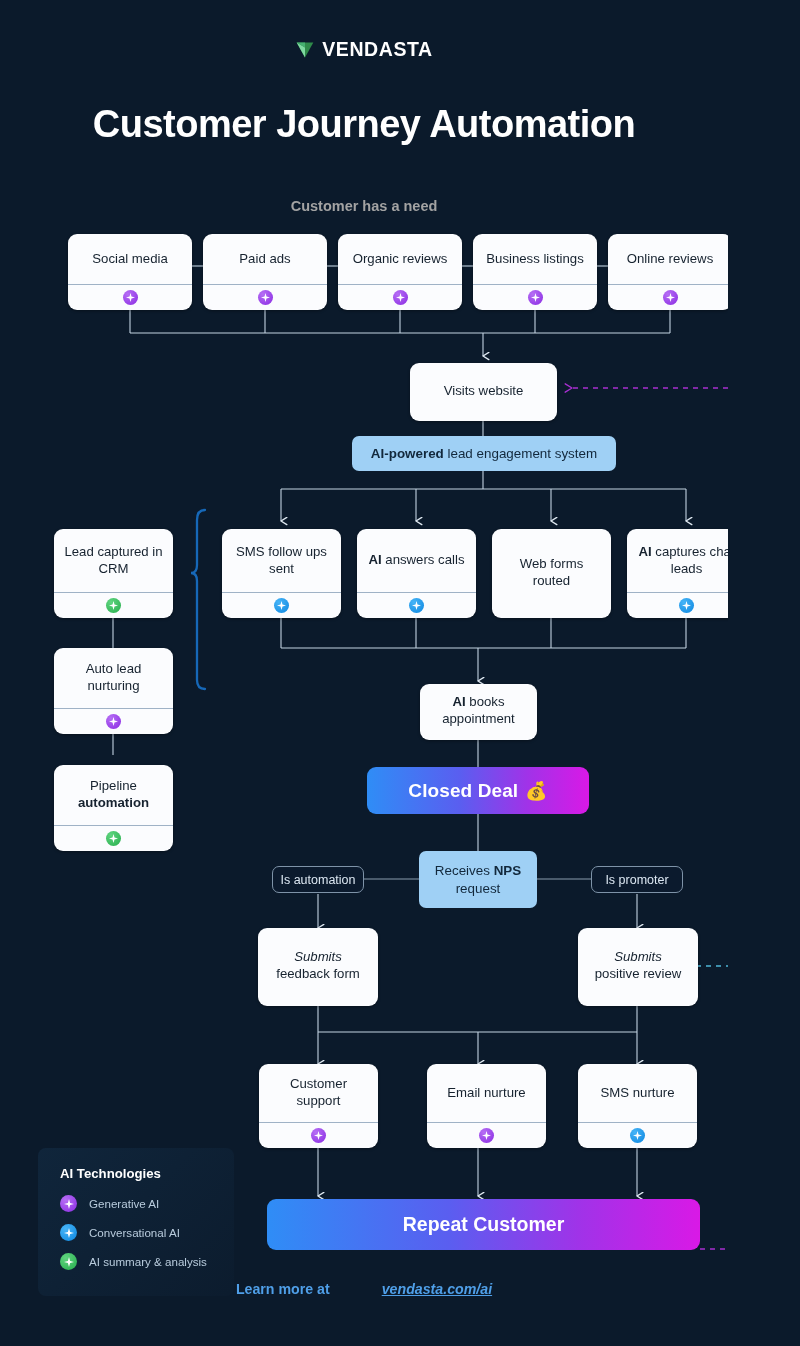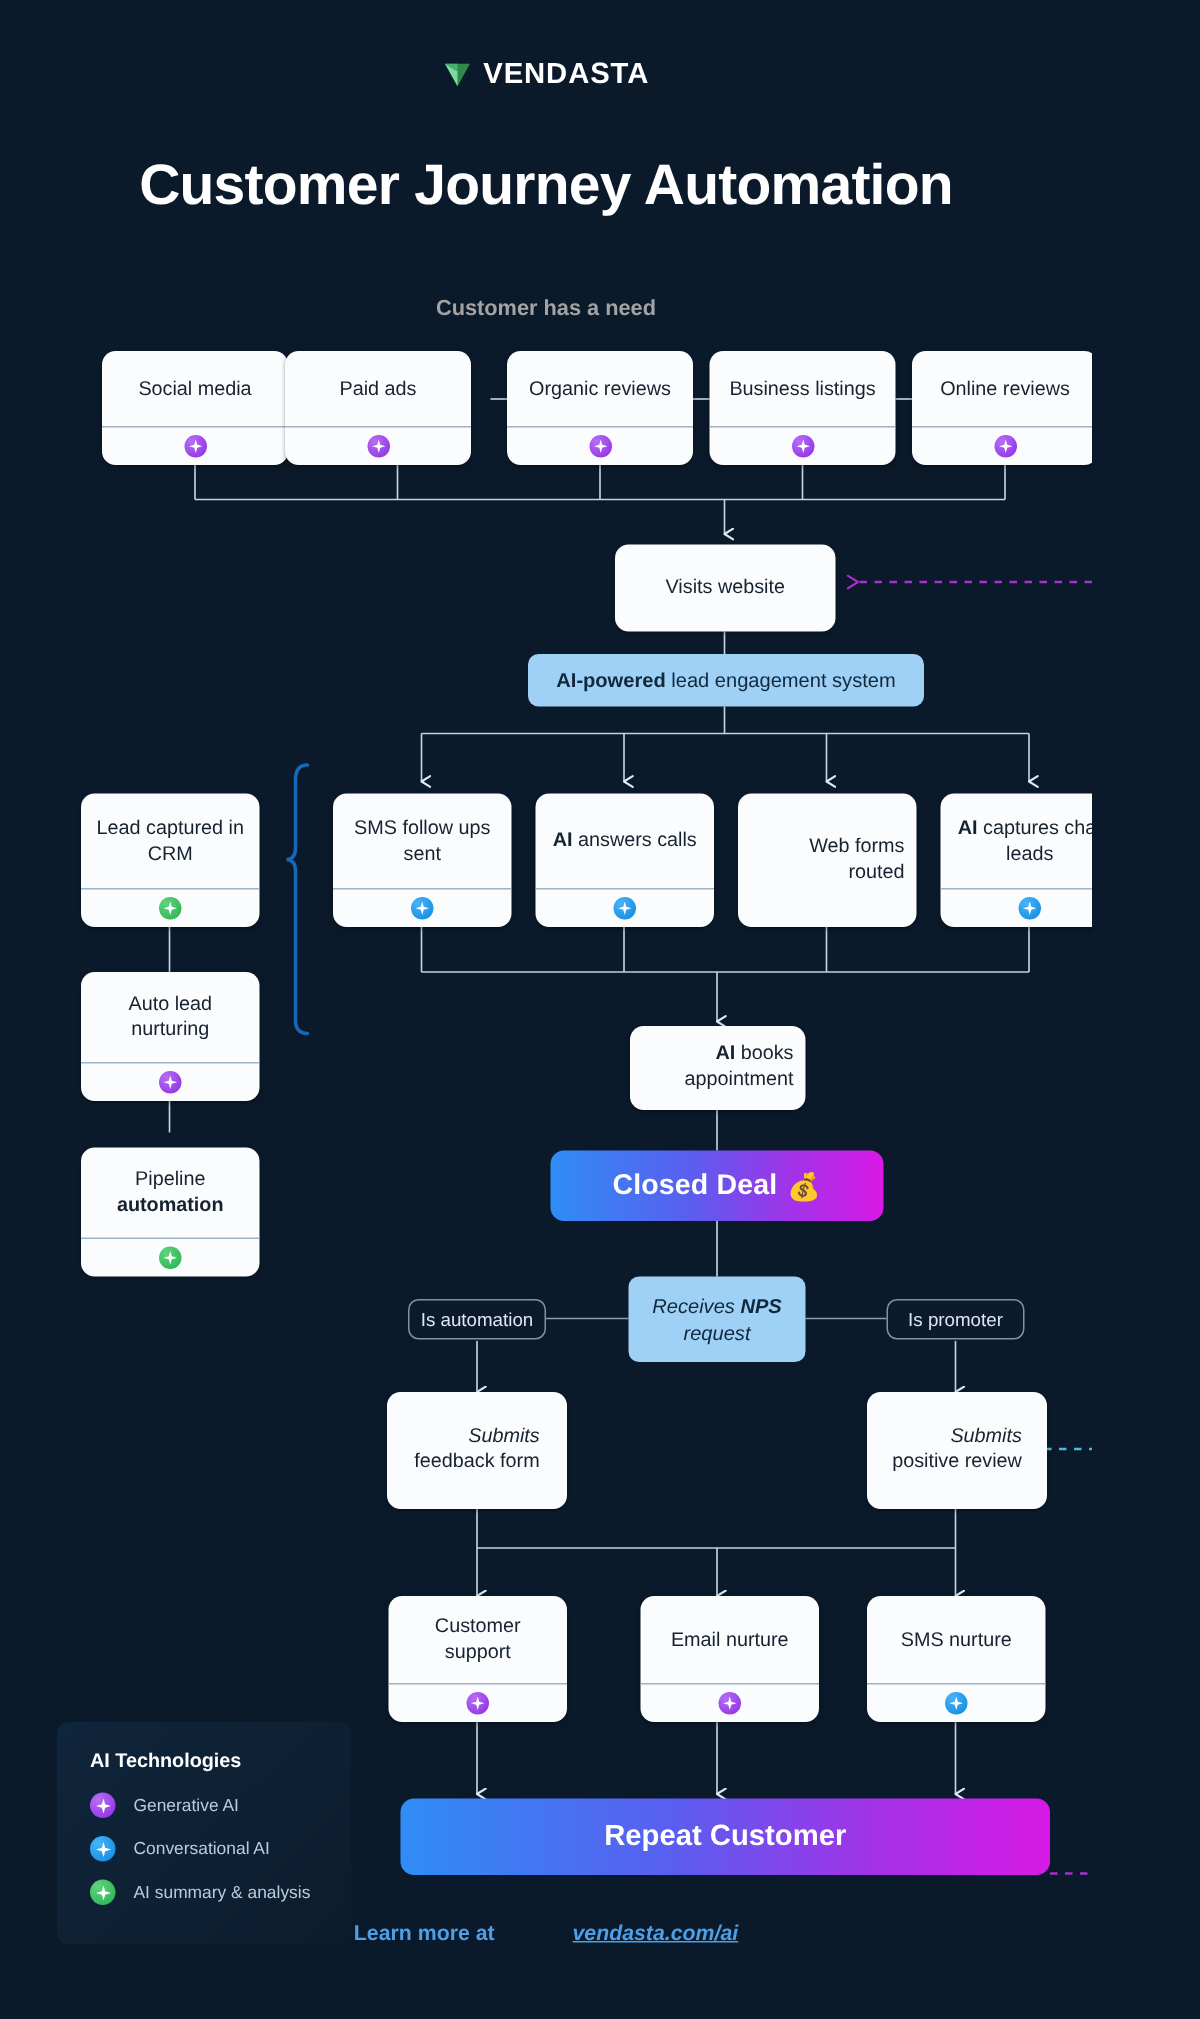--- a/index.html
+++ b/index.html
@@ -62,21 +62,21 @@
     color: #16222f;
     font-size: 13.2px;
     line-height: 1.28;
     padding: 4px 8px;
   }
   .node .foot {
     height: 26px; flex: 0 0 26px;
     border-top: 1px solid #9fb2c6;
     display: flex; align-items: center; justify-content: center;
   }
-  .node.nofoot .body { padding-bottom: 6px; text-align: right; }
+  .node.nofoot .body { padding-bottom: 6px; }
   .node b { font-weight: 700; }
   .node i { font-style: italic; }
 
   
   .badge {
     width: 15px; height: 15px; border-radius: 50%;
     display: flex; align-items: center; justify-content: center;
     position: relative;
   }
   .badge svg { width: 9px; height: 9px; display:block; }
@@ -241,21 +241,21 @@
   <div class="node" id="ch0" style="left:68px;  top:234px; width:124px; height:76px;">
     <div class="body">Social media</div>
     <div class="foot">
       <span class="badge gen">
           <svg viewBox="0 0 10 10">
             <path d="M5 0 L6.1 3.9 L10 5 L6.1 6.1 L5 10 L3.9 6.1 L0 5 L3.9 3.9 Z" fill="#fff"></path>
           </svg>
         </span>
     </div>
   </div>
-  <div class="node" id="ch1" style="left:190px; top:234px; width:124px; height:76px;">
+  <div class="node" id="ch1" style="left:203px; top:234px; width:124px; height:76px;">
     <div class="body">Paid ads</div>
     <div class="foot">
       <span class="badge gen">
           <svg viewBox="0 0 10 10">
             <path d="M5 0 L6.1 3.9 L10 5 L6.1 6.1 L5 10 L3.9 6.1 L0 5 L3.9 3.9 Z" fill="#fff"></path>
           </svg>
         </span>
     </div>
   </div>
   <div class="node" id="ch2" style="left:338px; top:234px; width:124px; height:76px;">
@@ -374,21 +374,21 @@
     <div class="body">
       <span><b>AI</b><span> books appointment</span></span>
     </div>
   </div>
 
   <div class="gradbar" id="closed-deal" style="left:367px; top:767px; width:222px; height:47px;">
     <span>Closed Deal</span>
     <span class="emoji">💰</span>
   </div>
 
-  <div class="bluebox" style="left:419px; top:851px; width:118px; height:57px;font-style:italic;">
+  <div class="bluebox" style="left:419px; top:851px; width:118px; height:57px;">
     <span>
       <span>Receives </span><b>NPS</b><span> request</span>
     </span>
   </div>
   <div class="pill" style="left:272px; top:866px; width:92px; height:27px;">
     <span>Is automation</span>
   </div>
   <div class="pill" style="left:591px; top:866px; width:92px; height:27px;">
     <span>Is promoter</span>
   </div>

